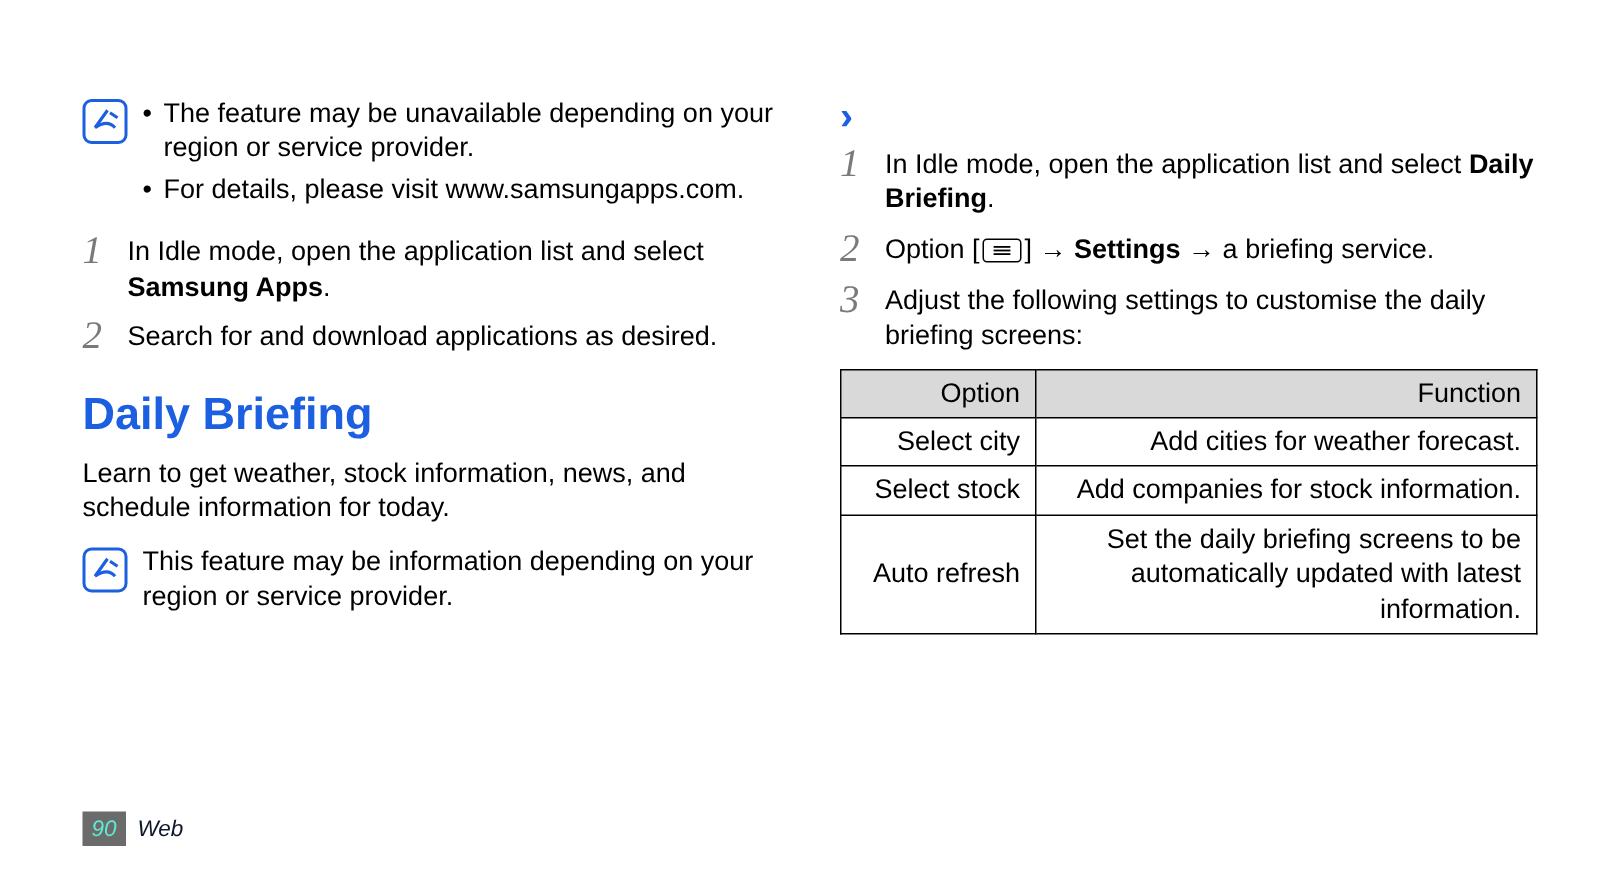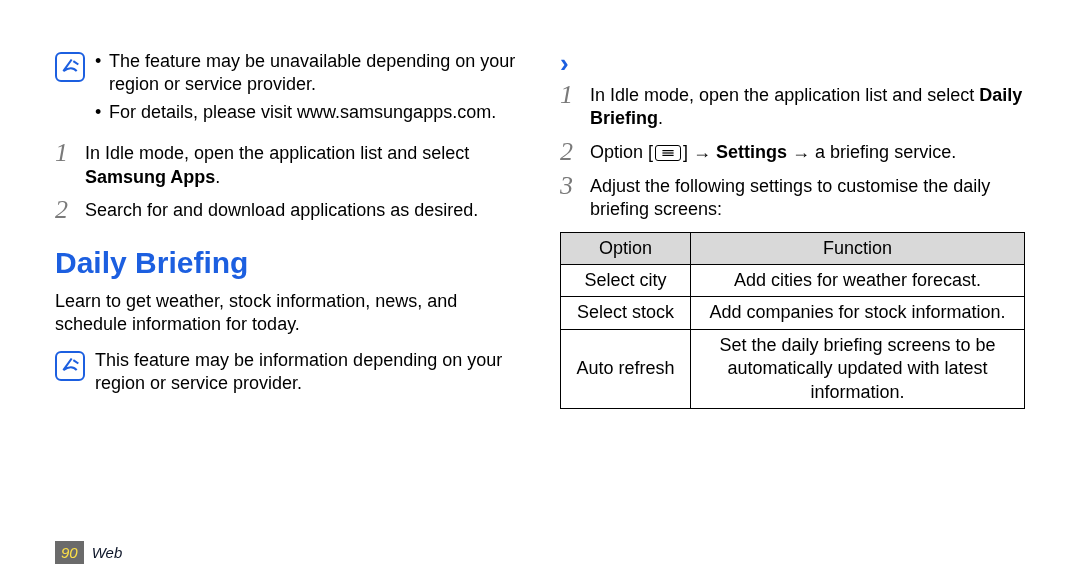--- a/index.html
+++ b/index.html
@@ -8,21 +8,21 @@
     font-family: "Segoe UI", "Myriad Pro", Arial, sans-serif;
     font-size: 18px;
     line-height: 1.3;
     color: #000;
     background: #fff;
     position: relative;
   }
   .page {
     display: flex;
     gap: 40px;
-    padding: 50px 55px 0 55px;
+    padding: 64px 55px 0 55px;
   }
   .col { flex: 1; }
   .col-left { max-width: 470px; }
   .col-right { max-width: 470px; }
 
   .note-box {
     display: flex;
     gap: 10px;
     margin-bottom: 14px;
   }
@@ -110,39 +110,39 @@
 
   table.opts {
     border-collapse: collapse;
     width: 100%;
     margin-top: 6px;
     font-size: 18px;
   }
   table.opts th, table.opts td {
     border: 1px solid #000;
     padding: 4px 10px;
-    text-align: center;
+    text-align: right;
     vertical-align: top;
     font-weight: 400;
   }
   table.opts th { background: #d9d9d9; }
   table.opts td:first-child { width: 130px; vertical-align: middle; }
 
   .footer {
     position: absolute;
     bottom: 22px;
     left: 55px;
     display: flex;
     align-items: center;
     gap: 8px;
     font-size: 15px;
   }
   .footer .pg {
     background: #6b6b6b;
-    color: #fde047;
+    color: #5eead4;
     padding: 2px 6px;
     font-style: italic;
   }
   .footer .sect { font-style: italic; color: #0f172a; }
 </style>
 </head>
 <body>
 
 <div class="page">
 

